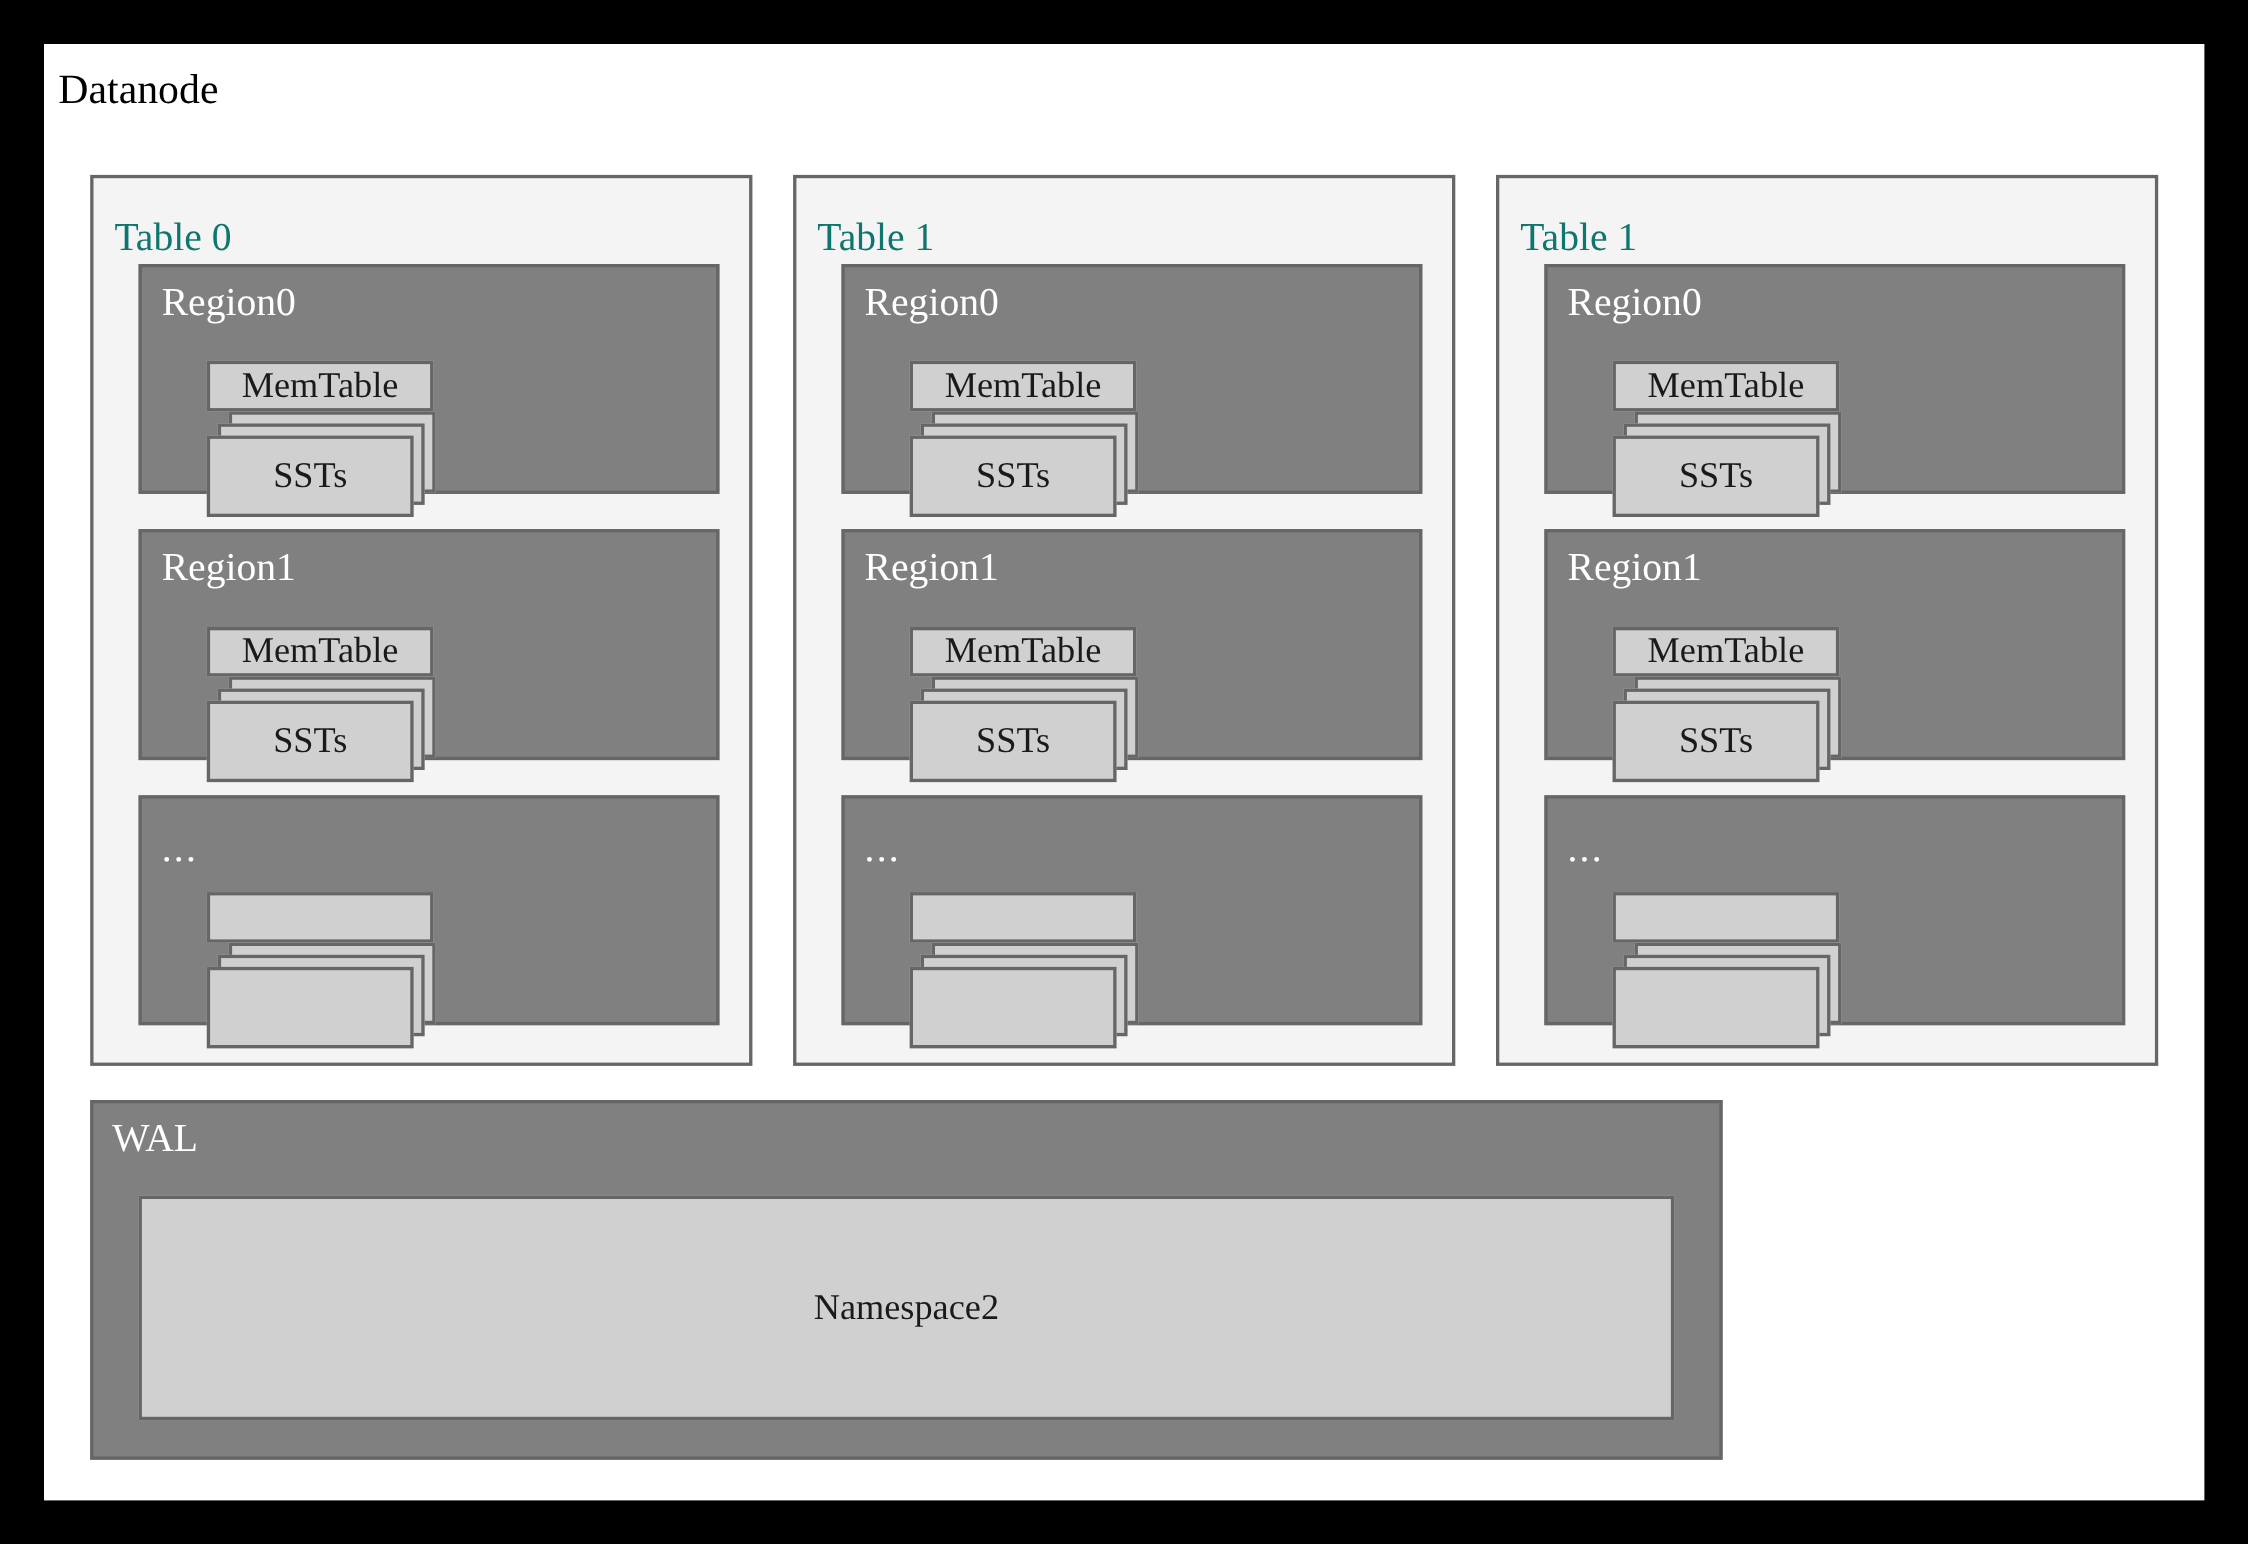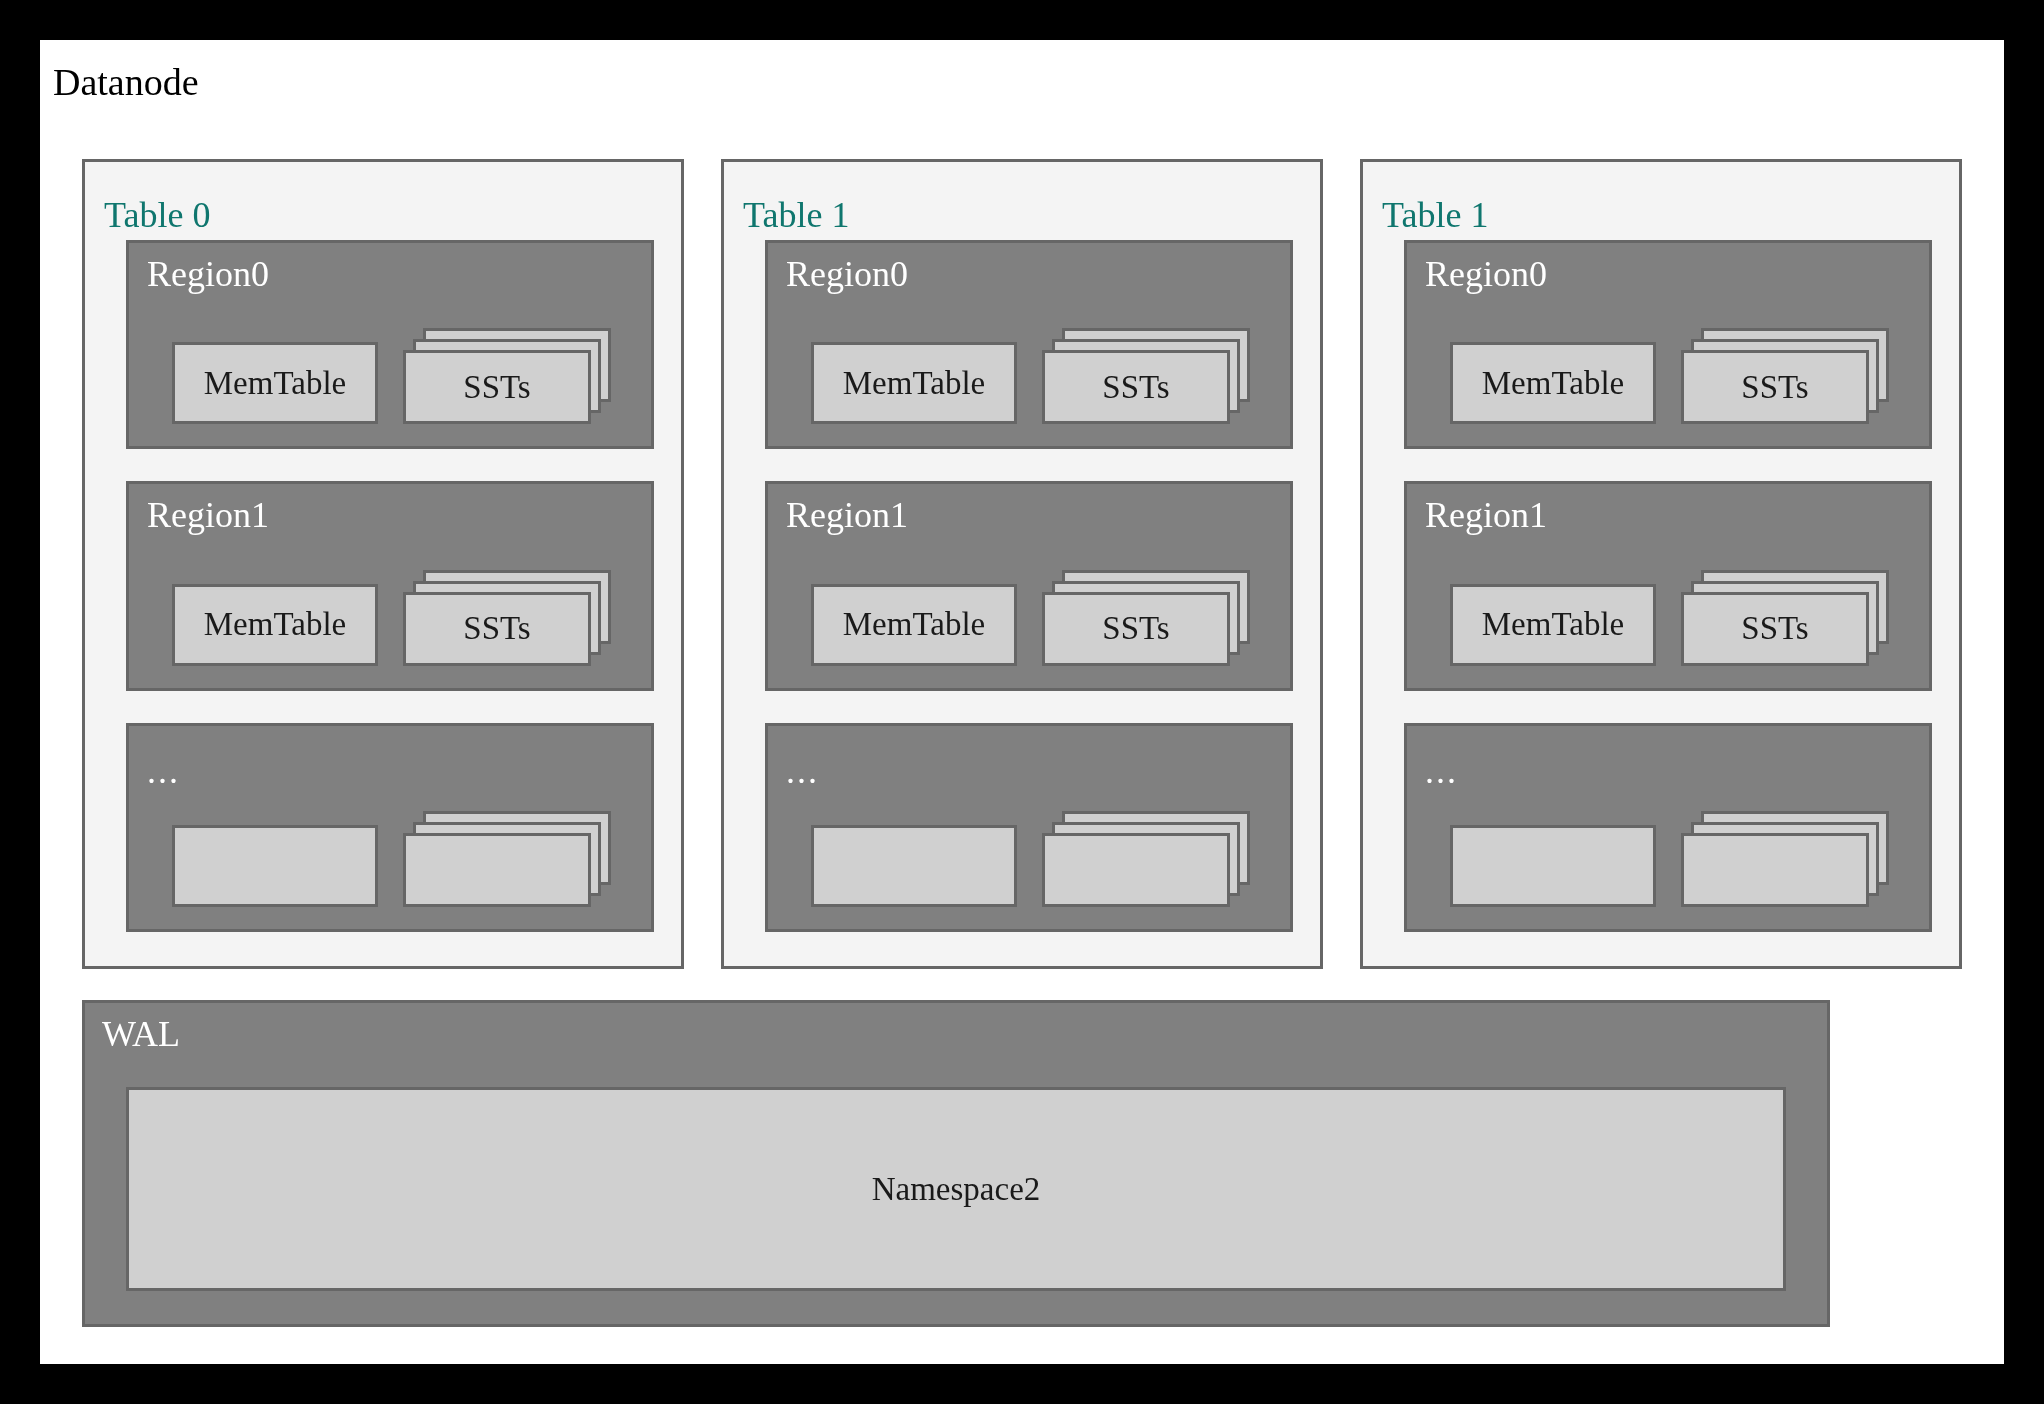--- a/index.html
+++ b/index.html
@@ -78,26 +78,27 @@
     color: #ffffff;
     line-height: 1.1;
     white-space: nowrap;
   }
   .region-label.dots {
     top: 26px;
     letter-spacing: 2px;
   }
   .region-body {
     position: absolute;
-    left: 43px;
+    left: 59px;
     right: 22px;
     bottom: 22px;
     height: 96px;
     display: flex;
-    align-items: flex-end;
+    align-items: flex-start;
+    flex-direction: column;
   }
   .memtable {
     width: 206px;
     height: 82px;
     background: #d0d0d0;
     border: 3px solid #666666;
     display: flex;
     align-items: center;
     justify-content: center;
     font-size: 33px;
@@ -124,21 +125,21 @@
   .sst-stack .sheet.s2 { left: 10px; top: 11px; z-index: 2; }
   .sst-stack .sheet.s3 { left: 0px;  top: 22px; z-index: 3;
     display: flex; align-items: center; justify-content: center;
     font-size: 33px; color: #1a1a1a; white-space: nowrap; }
 
   
   #wal {
     position: absolute;
     left: 42px;
     top: 960px;
-    width: 1748px;
+    width: 1484px;
     height: 327px;
     background: #808080;
     border: 3px solid #666666;
   }
   #wal-label {
     position: absolute;
     left: 17px;
     top: 12px;
     font-size: 36px;
     color: #ffffff;

